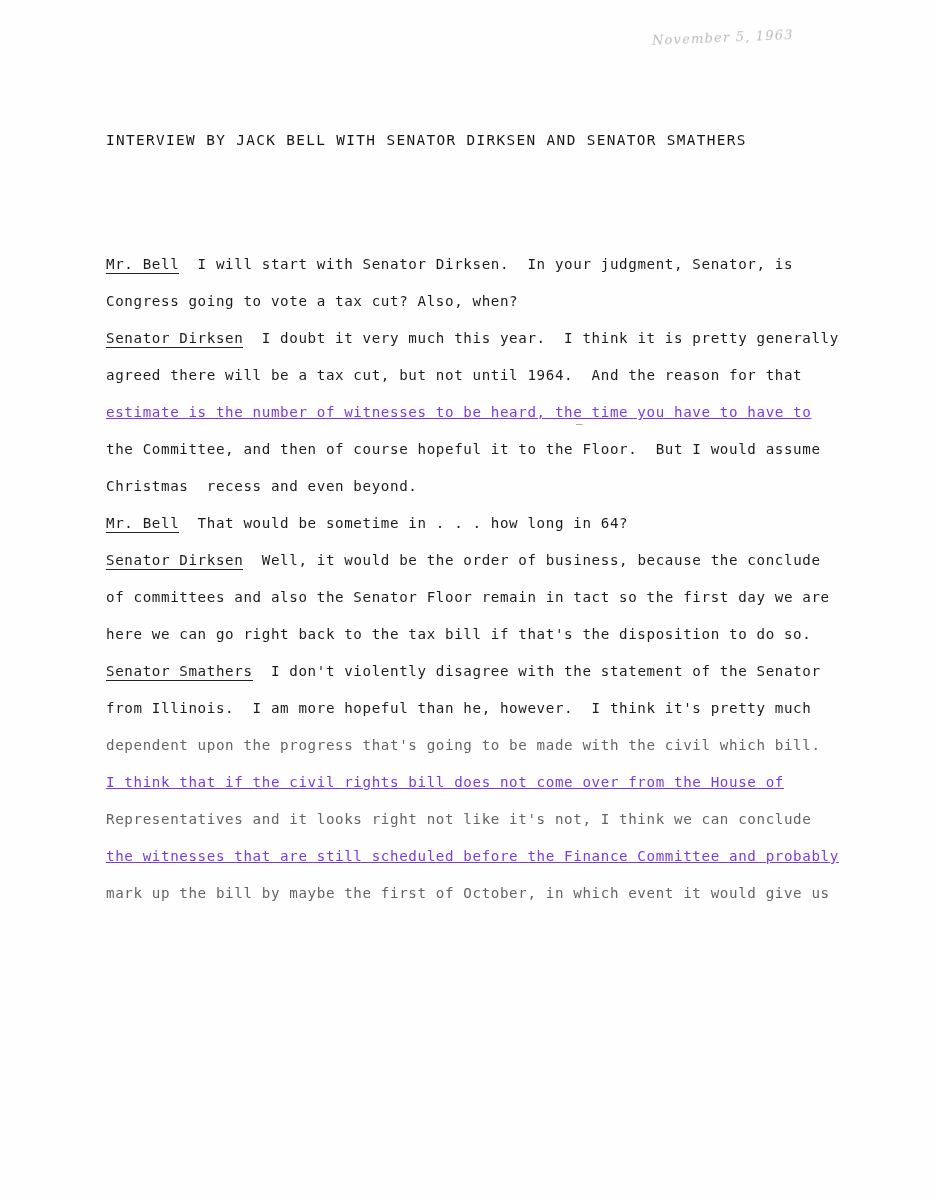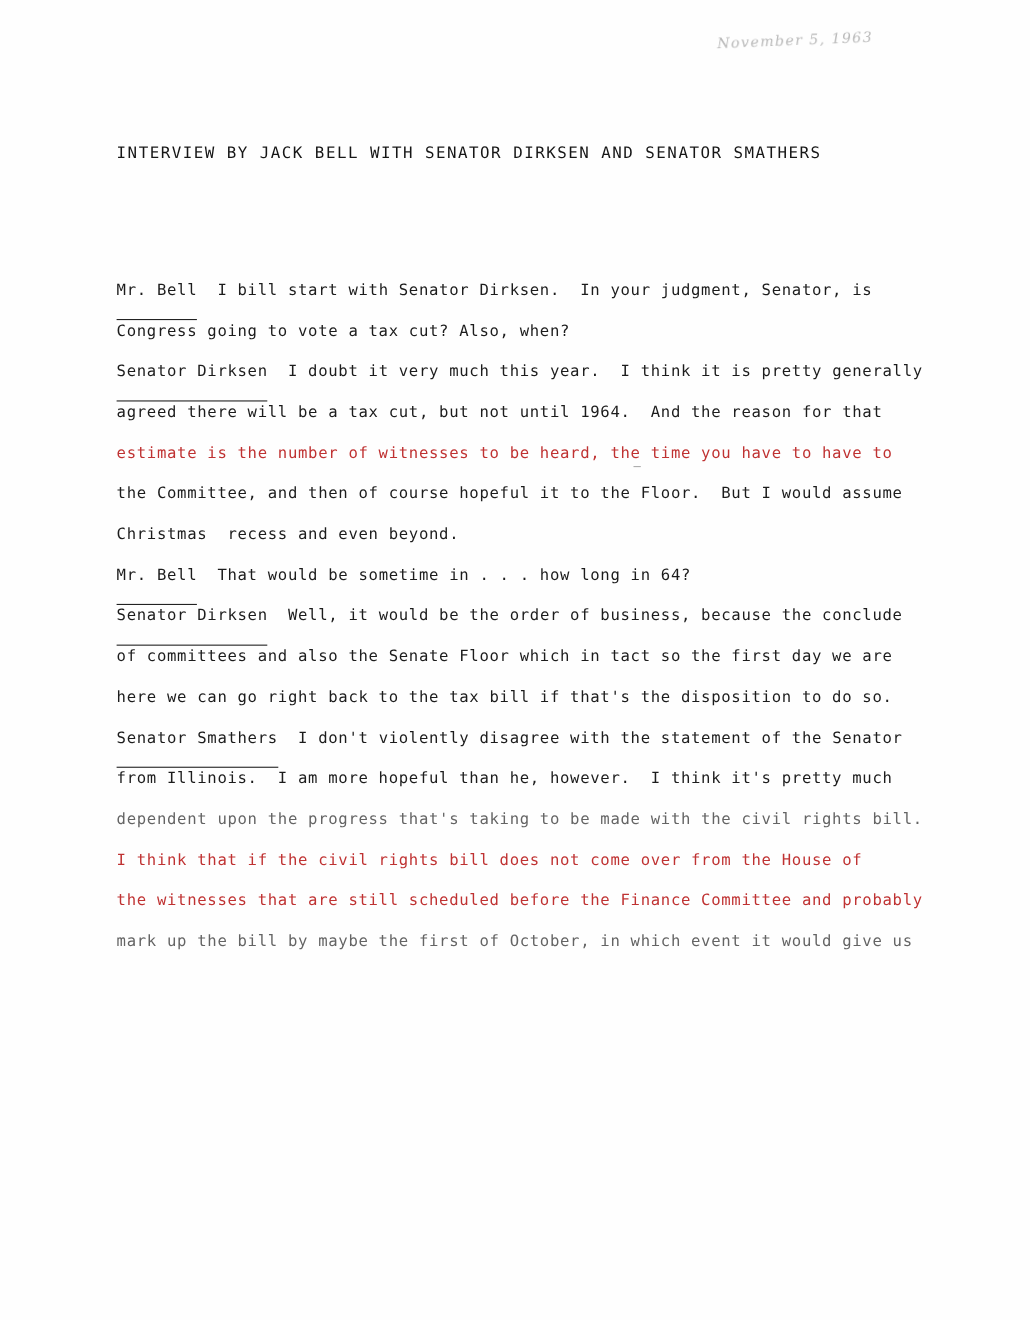--- a/index.html
+++ b/index.html
@@ -56,26 +56,26 @@
 
   .line {
     height: 37px;
     line-height: 37px;
     font-size: 14.2px;
     letter-spacing: 0.62px;
     white-space: pre;
     color: #1c1c1c;
   }
 
-  .line.faint      { color: #b91c1c; opacity: 0.90; }
+  .line.faint      { color: #6d28d9; opacity: 0.90; text-decoration: underline; }
   .line.fainter    { color: #474747; opacity: 0.84; }
 
   .speaker {
     border-bottom: 1.4px solid #222;
-    padding-bottom: 18px;
+    padding-bottom: 1px;
   }
 
   
   #stray-mark {
     position: absolute;
     left: 576px;
     top: 421px;
     width: 11px;
     height: 5px;
     opacity: 0.55;
@@ -88,34 +88,35 @@
 </head>
 <body>
 
 <div id="page">
 
   <div id="handwritten-date">November 5, 1963</div>
 
   <div id="doc-title">INTERVIEW BY JACK BELL WITH SENATOR DIRKSEN AND SENATOR SMATHERS</div>
 
   <div id="transcript">
-      <div class="line"><span class="speaker">Mr. Bell</span><span>  I bill start with Senator Dirksen.  In your judgment, Senator, is</span></div>
+      <div class="line"><span class="speaker">Mr. Bell</span><span>  I will start with Senator Dirksen.  In your judgment, Senator, is</span></div>
       <div class="line"><span>Congress going to vote a tax cut? Also, when?</span></div>
       <div class="line"><span class="speaker">Senator Dirksen</span><span>  I doubt it very much this year.  I think it is pretty generally</span></div>
       <div class="line"><span>agreed there will be a tax cut, but not until 1964.  And the reason for that</span></div>
       <div class="line faint"><span>estimate is the number of witnesses to be heard, the time you have to have to</span></div>
       <div class="line"><span>the Committee, and then of course hopeful it to the Floor.  But I would assume</span></div>
       <div class="line"><span>Christmas  recess and even beyond.</span></div>
       <div class="line"><span class="speaker">Mr. Bell</span><span>  That would be sometime in . . . how long in 64?</span></div>
       <div class="line"><span class="speaker">Senator Dirksen</span><span>  Well, it would be the order of business, because the conclude</span></div>
-      <div class="line"><span>of committees and also the Senate Floor which in tact so the first day we are</span></div>
+      <div class="line"><span>of committees and also the Senator Floor remain in tact so the first day we are</span></div>
       <div class="line"><span>here we can go right back to the tax bill if that's the disposition to do so.</span></div>
       <div class="line"><span class="speaker">Senator Smathers</span><span>  I don't violently disagree with the statement of the Senator</span></div>
       <div class="line"><span>from Illinois.  I am more hopeful than he, however.  I think it's pretty much</span></div>
-      <div class="line fainter"><span>dependent upon the progress that's taking to be made with the civil rights bill.</span></div>
+      <div class="line fainter"><span>dependent upon the progress that's going to be made with the civil which bill.</span></div>
       <div class="line faint"><span>I think that if the civil rights bill does not come over from the House of</span></div>
+      <div class="line fainter"><span>Representatives and it looks right not like it's not, I think we can conclude</span></div>
       <div class="line faint"><span>the witnesses that are still scheduled before the Finance Committee and probably</span></div>
       <div class="line fainter"><span>mark up the bill by maybe the first of October, in which event it would give us</span></div>
     </div>
 
   <div id="stray-mark">–</div>
 
 </div>
 
 </body></html>

